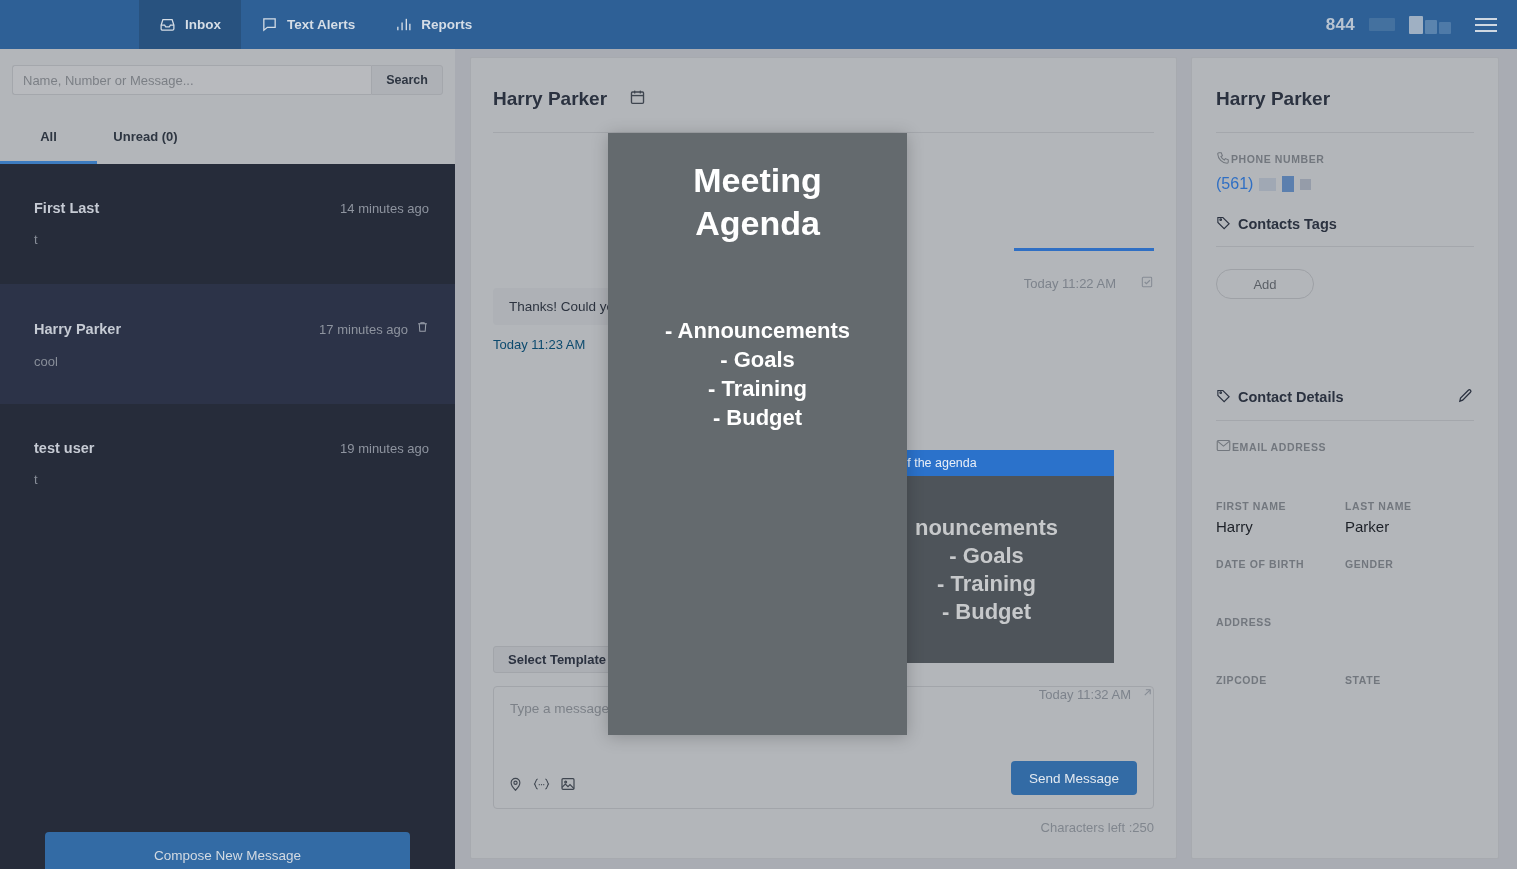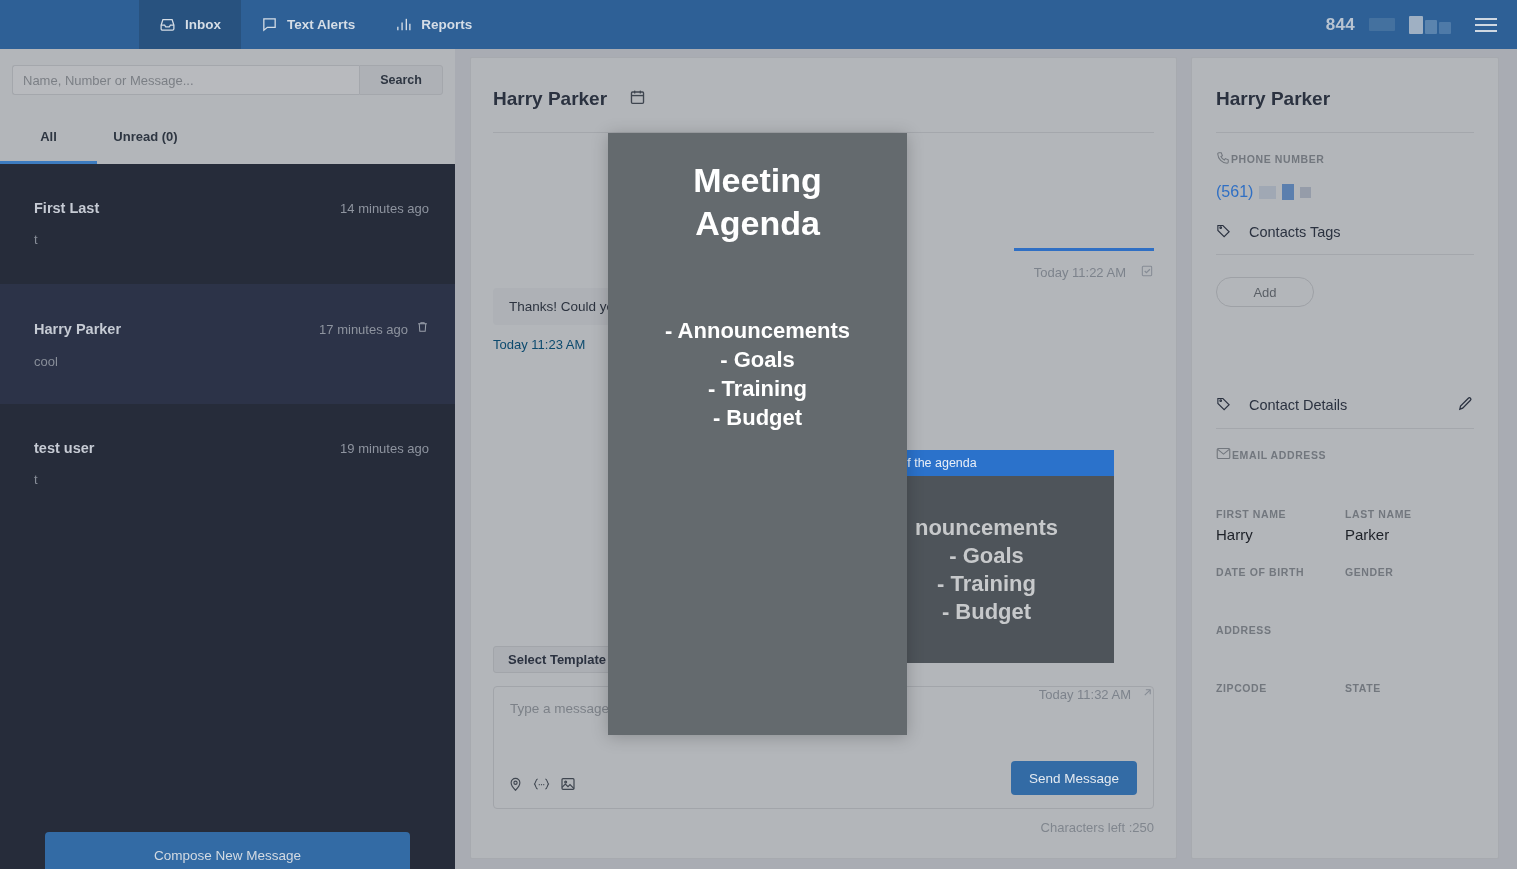--- a/index.html
+++ b/index.html
@@ -55,21 +55,21 @@
   .search-input {
     flex: 1; height: 30px;
     background: #b8babe; border: 1px solid #a4a7ac; border-right: none;
     border-radius: 3px 0 0 3px;
     padding: 0 10px; font-size: 13px; color: #5e6369;
     font-family: "Liberation Sans", sans-serif;
     outline: none;
   }
   .search-input::placeholder { color: #7b7f85; }
   .search-btn {
-    width: 84px; height: 30px;
+    width: 72px; height: 30px;
     background: #aeb1b6; border: 1px solid #a4a7ac;
     border-radius: 0 3px 3px 0;
     color: #2e3642; font-size: 12.5px; font-weight: bold;
     cursor: pointer; font-family: "Liberation Sans", sans-serif;
   }
   .tabs { display: flex; margin-top: 34px; padding-left: 0; }
   .tab {
     width: 97px; text-align: center;
     font-size: 13px; font-weight: bold; color: #2e3642;
     padding-bottom: 17px; cursor: pointer;
@@ -107,22 +107,22 @@
   .center-head { padding: 30px 24px 22px 22px; display: flex; align-items: center; gap: 22px; }
   .center-title { font-size: 19px; font-weight: bold; color: #2b3240; }
   .divider { height: 1px; background: #a4a7ac; margin: 0 22px; }
   .thread { position: relative; height: 490px; padding: 0 22px; }
 
   .msg-out-partial {
     position: absolute; right: 22px; top: 115px;
     width: 140px; height: 3px; background: #2f6fc4;
   }
   .stamp-right {
-    position: absolute; right: 22px; top: 131px;
-    display: flex; align-items: center; gap: 14px;
+    position: absolute; right: 22px; top: 142px;
+    display: flex; align-items: center; gap: 24px;
     color: #7d838c; font-size: 13px;
   }
   .msg-in {
     position: absolute; left: 22px; top: 155px;
     background: #aeb1b6; border-radius: 4px;
     padding: 11px 16px; font-size: 13.5px; color: #2c333f;
     max-width: 330px;
   }
   .stamp-left {
     position: absolute; left: 22px; top: 204px;
@@ -186,29 +186,29 @@
     padding: 30px 24px;
   }
   .right-title { font-size: 19px; font-weight: bold; color: #2b3240; }
   .hr { height: 1px; background: #a4a7ac; margin: 22px 0 0 0; }
   .fieldhead {
     display: flex; align-items: center; gap: 1px;
     margin-top: 18px;
     font-size: 10.5px; font-weight: bold; letter-spacing: .6px;
     color: #72777e; text-transform: uppercase;
   }
-  .phone-val { margin-top: 16px; display: flex; align-items: center; gap: 6px; text-align: right; }
+  .phone-val { margin-top: 8px; display: flex; align-items: center; gap: 6px; text-align: right; }
   .phone-link { color: #2f6fc4; font-size: 16px; }
   .pb1 { width: 17px; height: 13px; background: #a0a8b4; }
   .pb2 { width: 12px; height: 16px; background: #5b7fae; }
   .pb3 { width: 11px; height: 11px; background: #959ca9; }
   .sectionhead {
-    display: flex; align-items: center; gap: 18px;
+    display: flex; align-items: center; gap: 7px;
     margin-top: 22px;
-    font-size: 14.5px; font-weight: normal; color: #2b3240;
+    font-size: 14.5px; font-weight: bold; color: #2b3240;
   }
   .sectionhead .grow { flex: 1; }
   .tag-hr { height: 1px; background: #a4a7ac; margin-top: 13px; }
   .add-btn {
     margin-top: 22px;
     width: 98px; height: 30px;
     border: 1px solid #9ea1a6; border-radius: 16px;
     background: transparent; color: #5a5f66; font-size: 13px;
     cursor: pointer; font-family: "Liberation Sans", sans-serif;
   }

